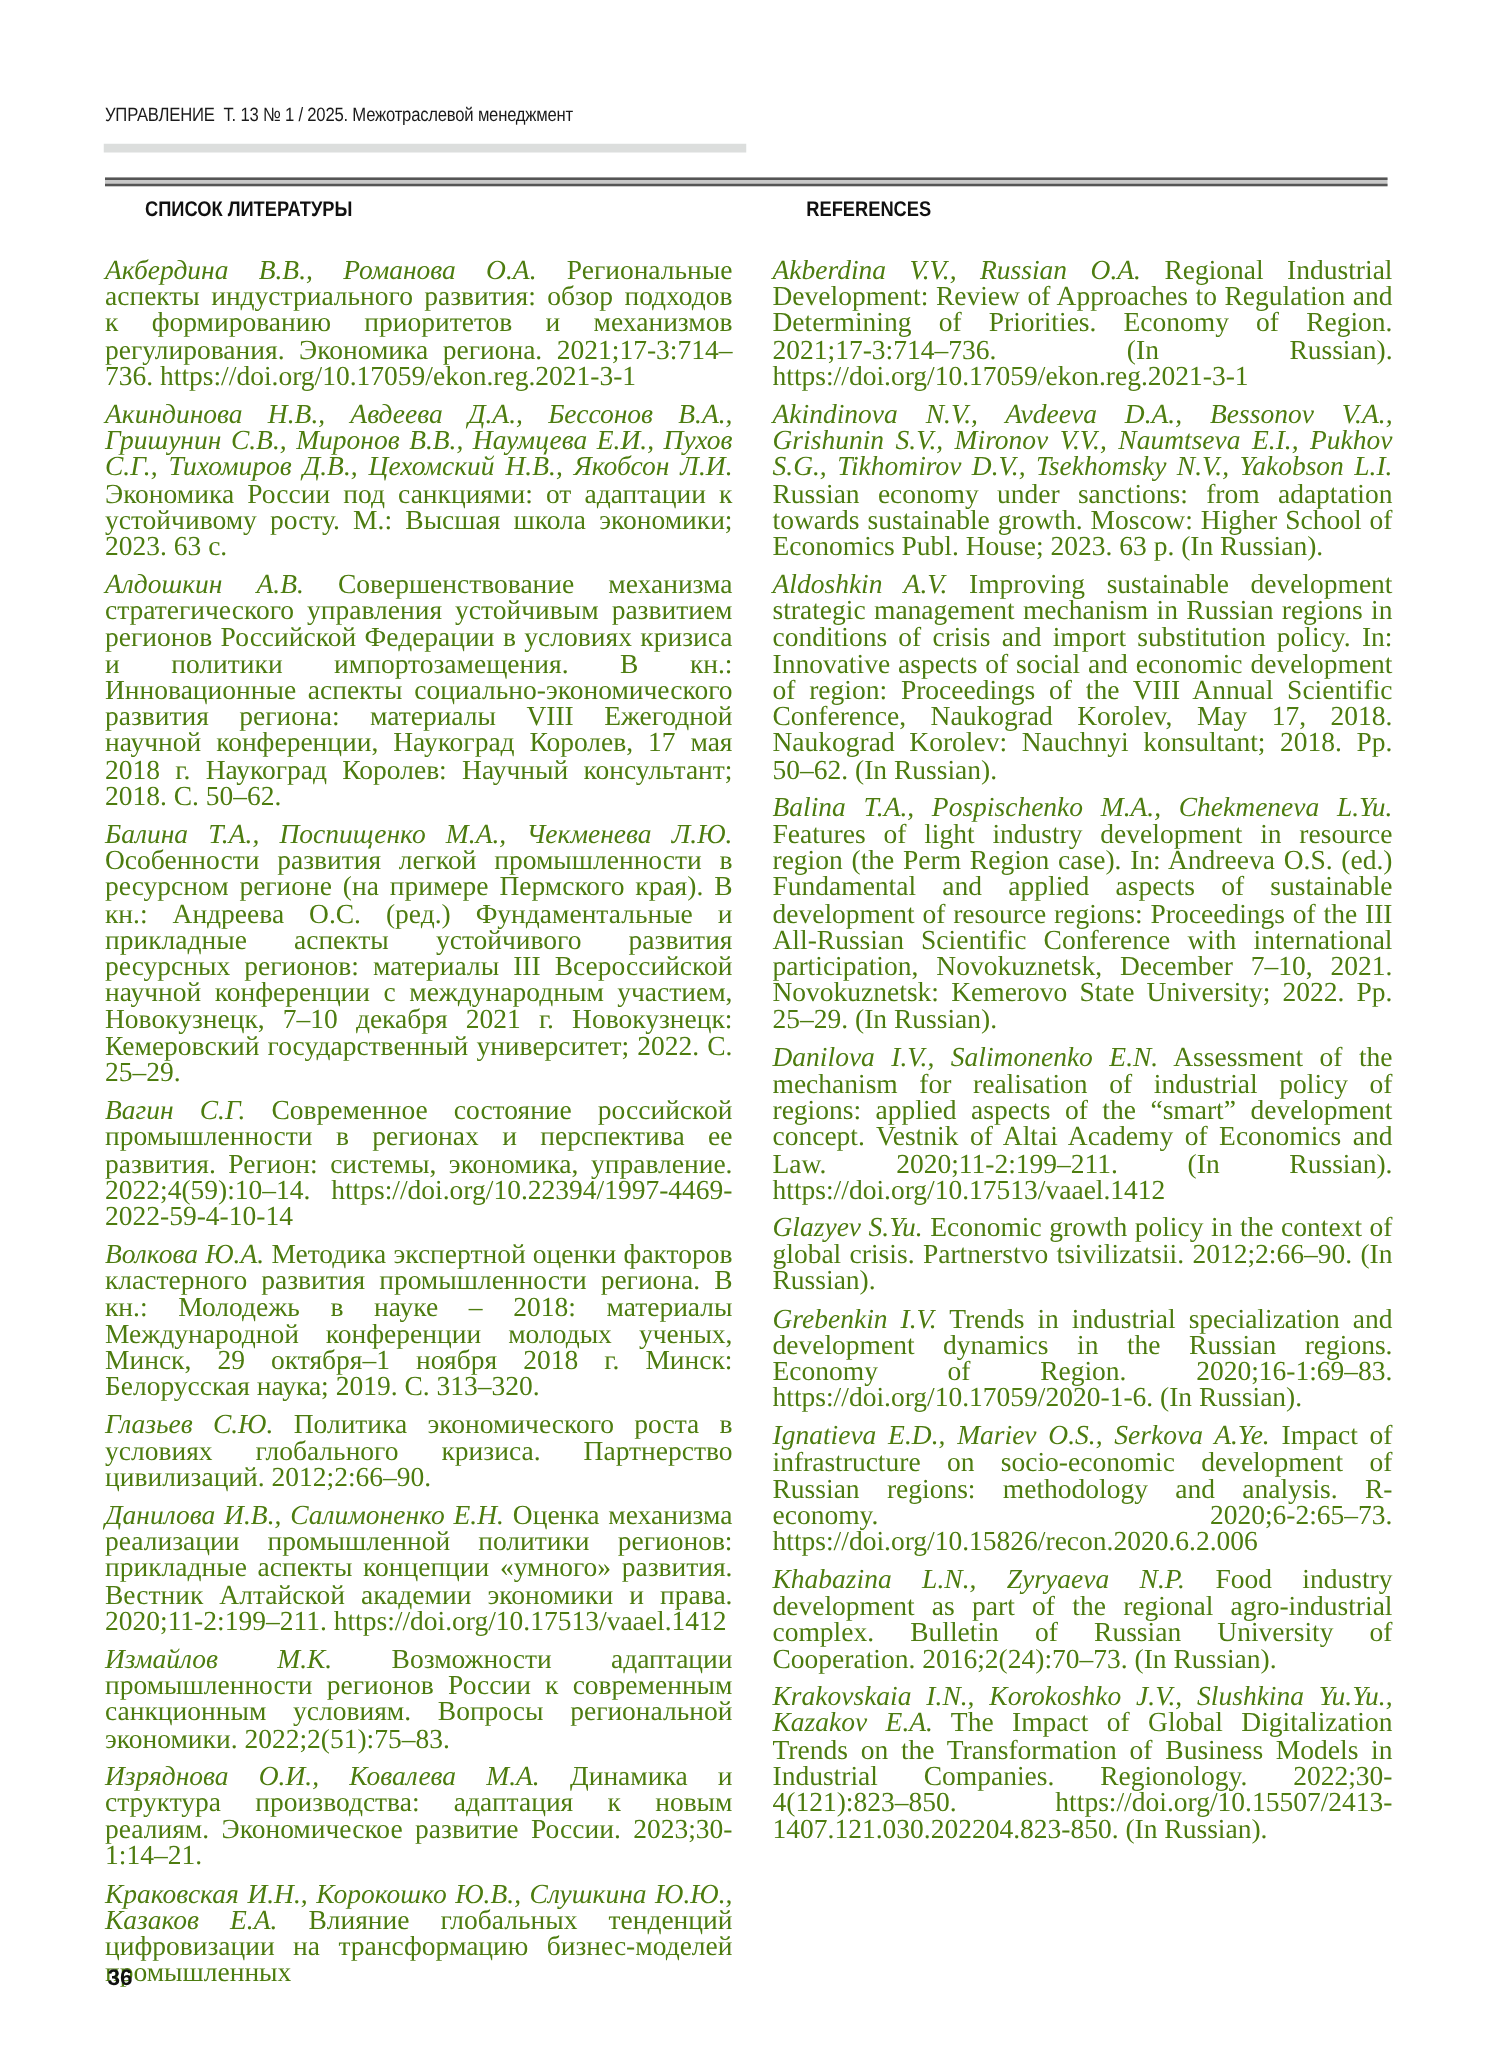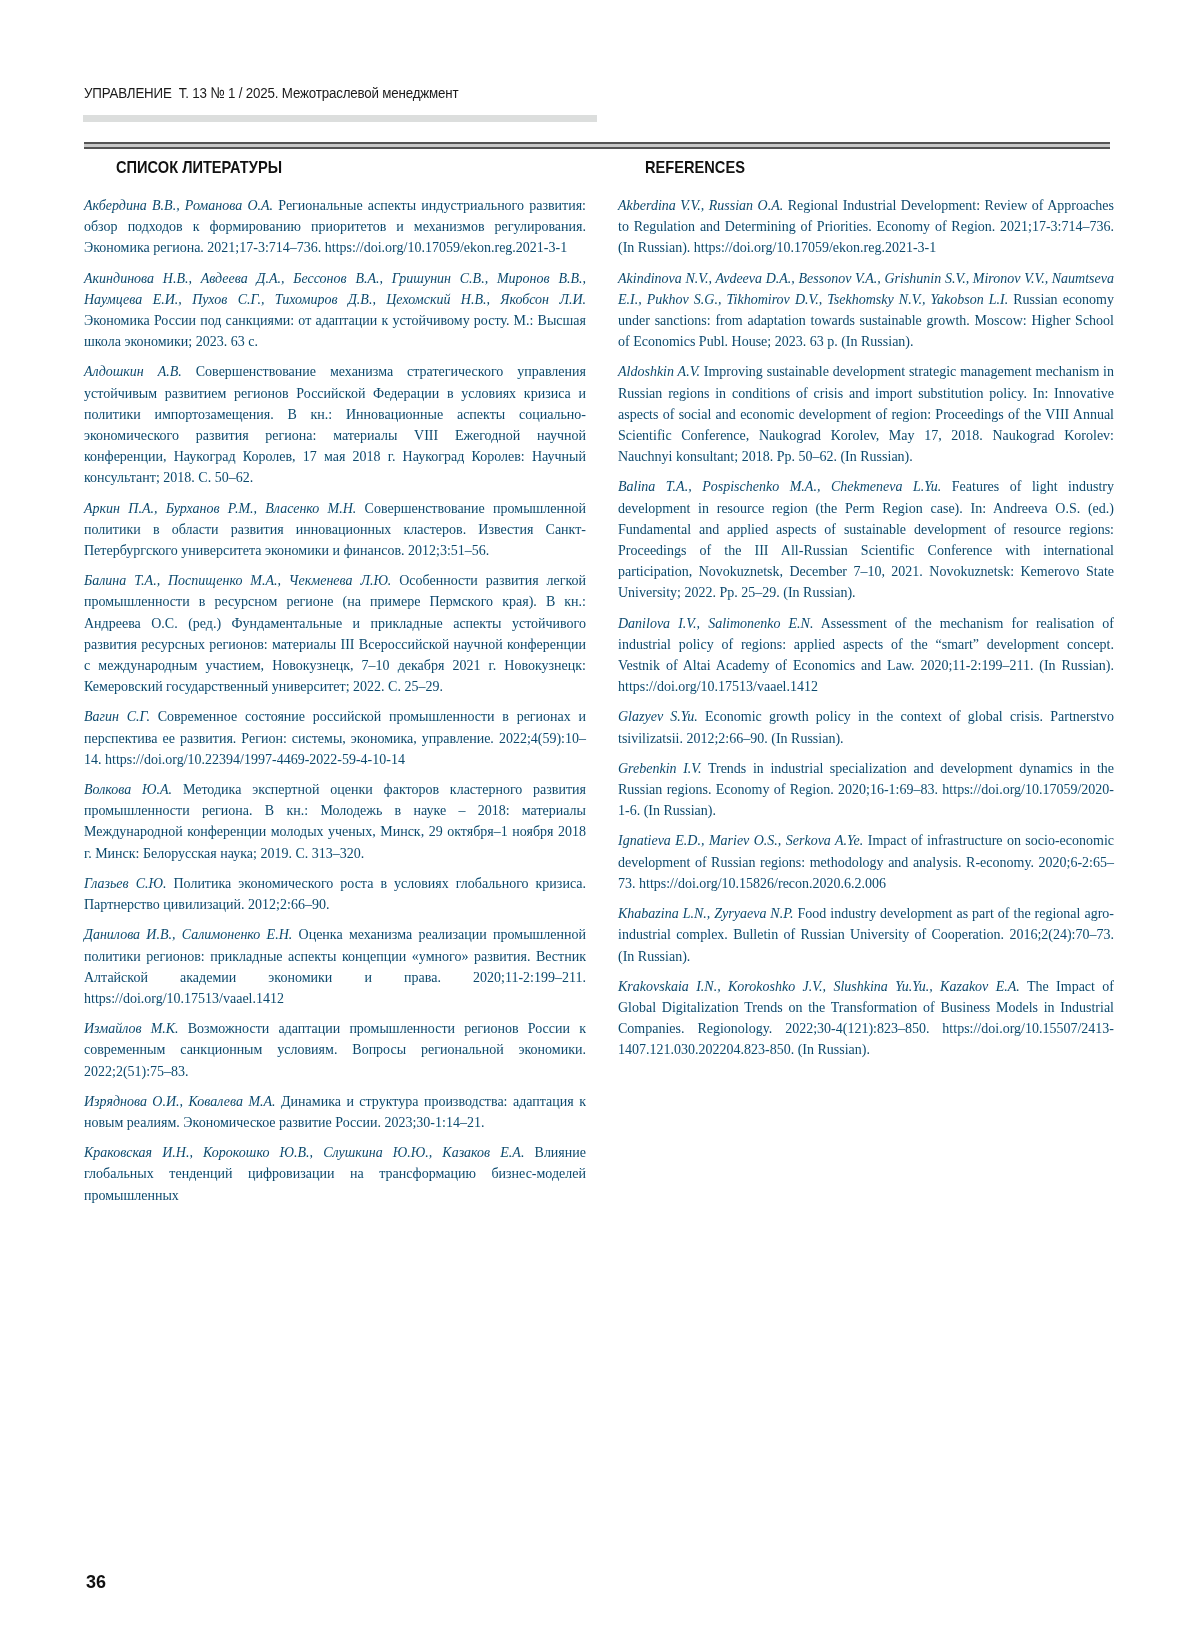--- a/index.html
+++ b/index.html
@@ -14,22 +14,22 @@
   .gray-bar { position: absolute; left: 83px; top: 115px; width: 514px; height: 7px; background: #dcdedd; }
   .double-rule { position: absolute; left: 84px; top: 142px; width: 1026px; height: 7px;
     border-top: 2px solid #555; border-bottom: 2px solid #555; box-sizing: border-box; background: #c8c8c8; }
   .col-title {
     position: absolute; top: 158px;
     font-family: "Liberation Sans", sans-serif; font-weight: bold; font-size: 17px;
     transform: scaleX(0.86); transform-origin: left top; white-space: nowrap; color: #111;
   }
   .col-title.left { left: 116px; }
   .col-title.right { left: 645px; }
-  .column { position: absolute; top: 195px; font-family: "Liberation Serif", serif;
-    font-size: 14px; line-height: 21.2px; text-align: justify; hyphens: manual; color: #0c4a6e; }
+  .column { position: absolute; top: 205px; font-family: "Liberation Serif", serif;
+    font-size: 22px; line-height: 21.2px; text-align: justify; hyphens: manual; color: #4d7c0f; }
   .column.left { left: 84px; width: 502px; }
   .column.right { left: 618px; width: 496px; }
   .ref { margin: 0 0 9px 0; }
   .ref .authors { font-style: italic; }
   .page-number {
     position: absolute; left: 86px; top: 1572px;
     font-family: "Liberation Sans", sans-serif; font-weight: bold; font-size: 18px; color: #111;
   }
 </style>
 </head>
@@ -41,21 +41,20 @@
 <div class="gray-bar"></div>
 <div class="double-rule"></div>
 
 <div class="col-title left">СПИСОК ЛИТЕРАТУРЫ</div>
 <div class="col-title right">REFERENCES</div>
 
 <div class="column left">
   <p class="ref"><span class="authors">Акбердина В.В., Романова О.А.</span><span> Региональные аспекты индустриального развития: обзор подходов к формированию приоритетов и механизмов регулирования. Экономика региона. 2021;17-3:714–736. https://doi.org/10.17059/ekon.reg.2021-3-1</span></p>
   <p class="ref"><span class="authors">Акиндинова Н.В., Авдеева Д.А., Бессонов В.А., Гришунин С.В., Миронов В.В., Наумцева Е.И., Пухов С.Г., Тихомиров Д.В., Цехомский Н.В., Якобсон Л.И.</span><span> Экономика России под санкциями: от адаптации к устойчивому росту. М.: Высшая школа экономики; 2023. 63 с.</span></p>
   <p class="ref"><span class="authors">Алдошкин А.В.</span><span> Совершенствование механизма стратегического управления устойчивым развитием регионов Российской Федерации в условиях кризиса и политики импортозамещения. В кн.: Инновационные аспекты социально-экономического развития региона: материалы VIII Ежегодной научной конференции, Наукоград Королев, 17 мая 2018 г. Наукоград Королев: Научный консультант; 2018. С. 50–62.</span></p>
-  <p class="ref"><span class="authors">Аркин П.А., Бурханов Р.М., Власенко М.Н.</span><span> Совершенствование промышленной политики в области развития инновационных кластеров. Известия Санкт-Петербургского университета экономики и финансов. 2012;3:51–56.</span></p>
   <p class="ref"><span class="authors">Балина Т.А., Поспищенко М.А., Чекменева Л.Ю.</span><span> Особенности развития легкой промышленности в ресурсном регионе (на примере Пермского края). В кн.: Андреева О.С. (ред.) Фундаментальные и прикладные аспекты устойчивого развития ресурсных регионов: материалы III Всероссийской научной конференции с международным участием, Новокузнецк, 7–10 декабря 2021 г. Новокузнецк: Кемеровский государственный университет; 2022. С. 25–29.</span></p>
   <p class="ref"><span class="authors">Вагин С.Г.</span><span> Современное состояние российской промышленности в регионах и перспектива ее развития. Регион: системы, экономика, управление. 2022;4(59):10–14. https://doi.org/10.22394/1997-4469-2022-59-4-10-14</span></p>
   <p class="ref"><span class="authors">Волкова Ю.А.</span><span> Методика экспертной оценки факторов кластерного развития промышленности региона. В кн.: Молодежь в науке – 2018: материалы Международной конференции молодых ученых, Минск, 29 октября–1 ноября 2018 г. Минск: Белорусская наука; 2019. С. 313–320.</span></p>
   <p class="ref"><span class="authors">Глазьев С.Ю.</span><span> Политика экономического роста в условиях глобального кризиса. Партнерство цивилизаций. 2012;2:66–90.</span></p>
   <p class="ref"><span class="authors">Данилова И.В., Салимоненко Е.Н.</span><span> Оценка механизма реализации промышленной политики регионов: прикладные аспекты концепции «умного» развития. Вестник Алтайской академии экономики и права. 2020;11-2:199–211. https://doi.org/10.17513/vaael.1412</span></p>
   <p class="ref"><span class="authors">Измайлов М.К.</span><span> Возможности адаптации промышленности регионов России к современным санкционным условиям. Вопросы региональной экономики. 2022;2(51):75–83.</span></p>
   <p class="ref"><span class="authors">Изряднова О.И., Ковалева М.А.</span><span> Динамика и структура производства: адаптация к новым реалиям. Экономическое развитие России. 2023;30-1:14–21.</span></p>
   <p class="ref"><span class="authors">Краковская И.Н., Корокошко Ю.В., Слушкина Ю.Ю., Казаков Е.А.</span><span> Влияние глобальных тенденций цифровизации на трансформацию бизнес-моделей промышленных</span></p>
 </div>
 

